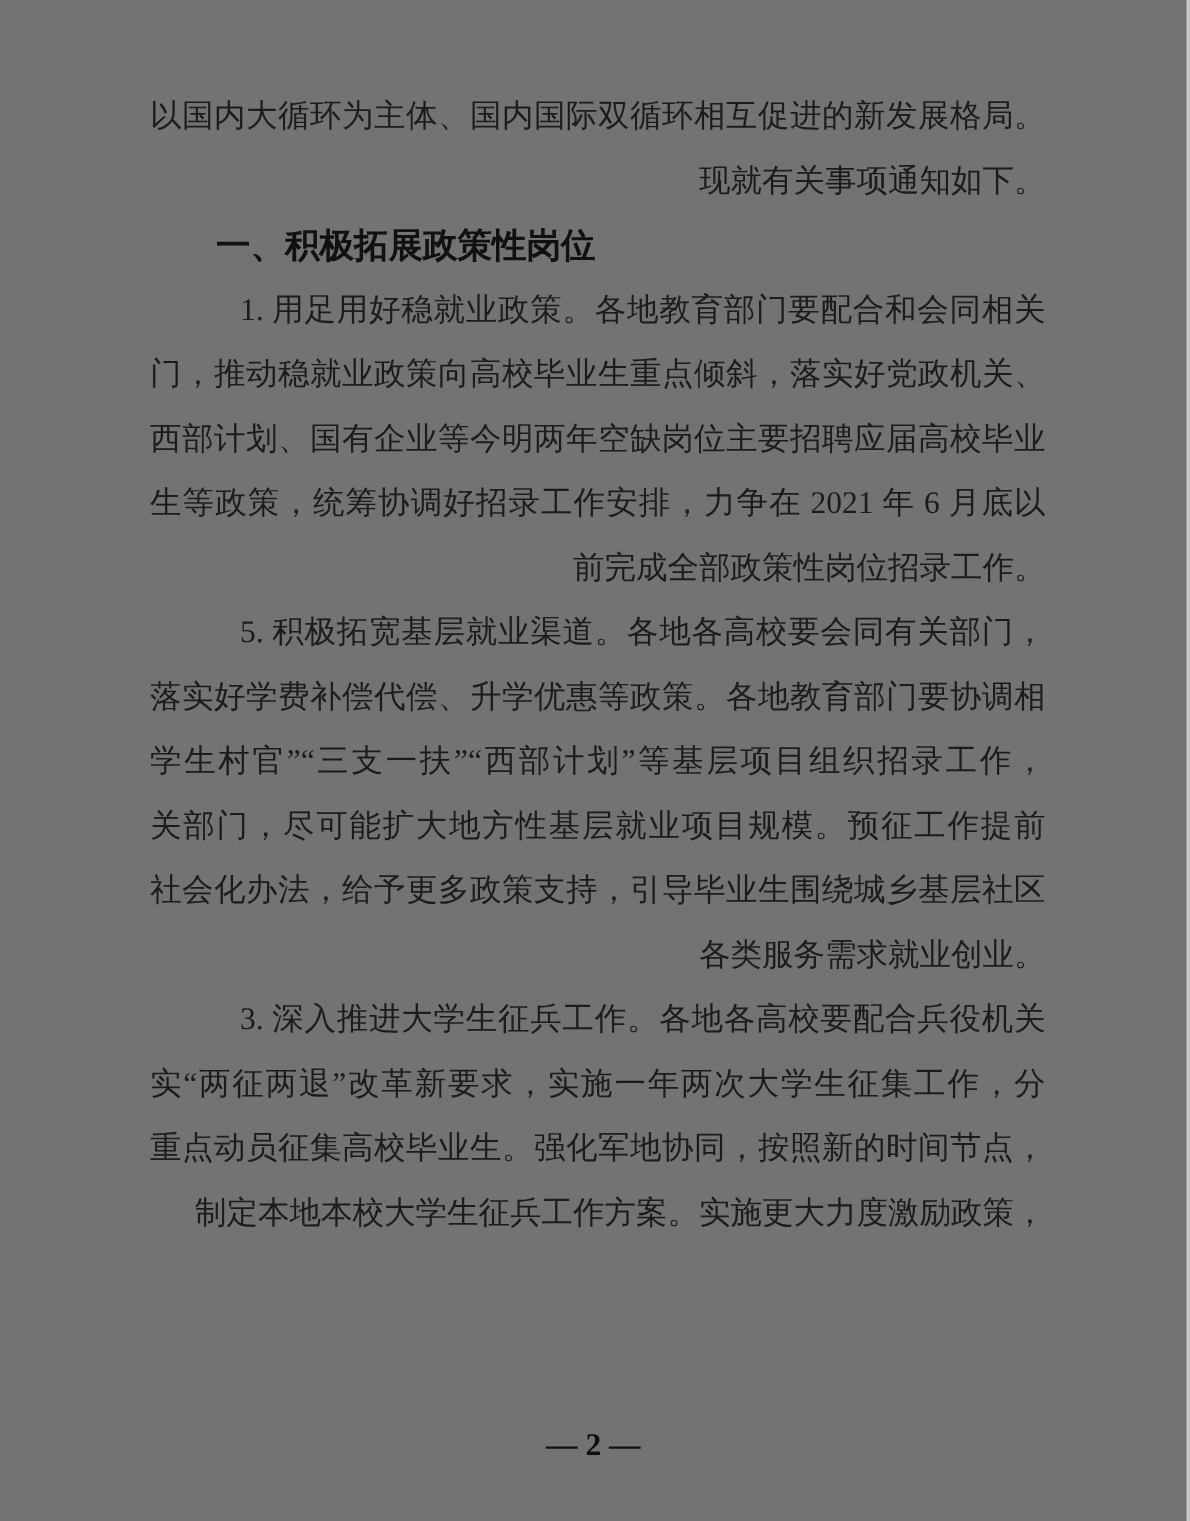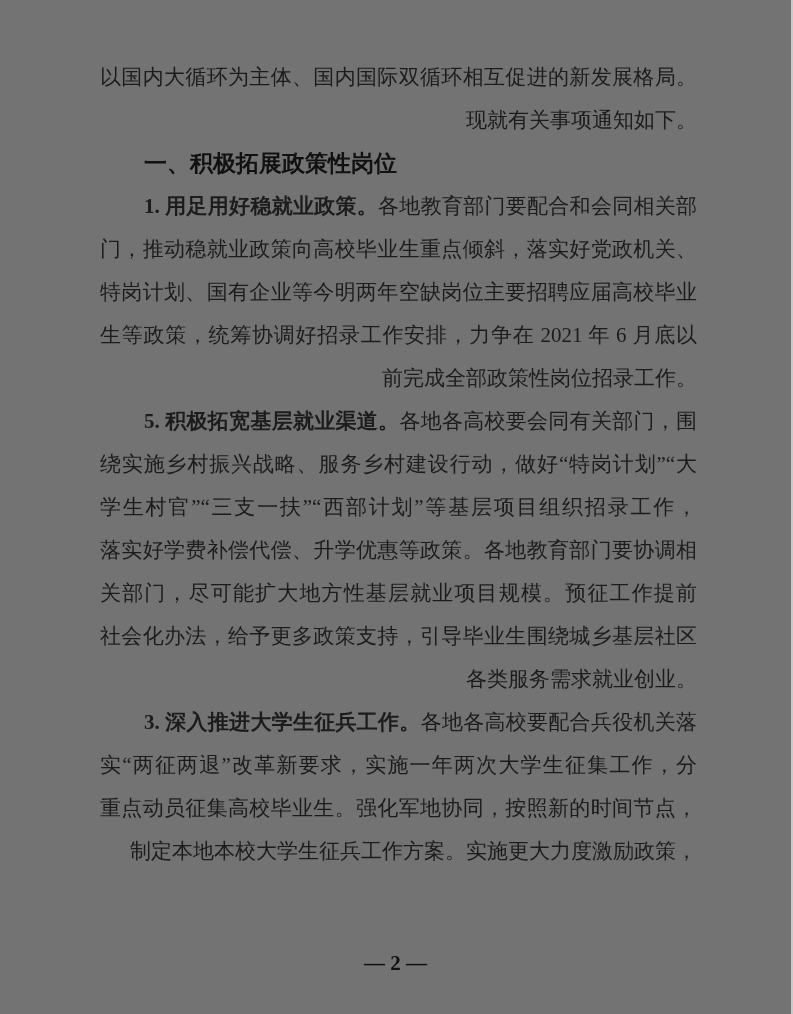--- a/index.html
+++ b/index.html
@@ -37,21 +37,21 @@
   .line.indent { text-indent: 44px; }
   .line.heading {
     font-family: "Liberation Sans", "DejaVu Sans", sans-serif;
     font-weight: bold;
     font-size: 23px;
     color: #111111;
     text-indent: 44px;
     text-align: right;
     text-align-last: left;
   }
-  .lead { font-weight: bold; }
+  .lead { font-weight: normal; margin-left: 16px; }
   .footer {
     position: absolute;
     top: 948px;
     left: 0;
     width: 100%;
     text-align: center;
     font-family: "Liberation Serif", "DejaVu Serif", serif;
     font-weight: bold;
     font-size: 21px;
     line-height: 30px;
@@ -61,27 +61,26 @@
 </head>
 <body>
 
 <div class="page">
   <div class="doc-body">
       <div class="line fill">以国内大循环为主体、国内国际双循环相互促进的新发展格局。</div>
       <div class="line">现就有关事项通知如下。</div>
       <div class="line heading indent">一、积极拓展政策性岗位</div>
       <div class="line indent fill"><span class="lead">1. 用足用好稳就业政策。</span>各地教育部门要配合和会同相关部</div>
       <div class="line fill">门，推动稳就业政策向高校毕业生重点倾斜，落实好党政机关、</div>
-      <div class="line fill">特岗计划、国有企业等今明两年空缺岗位主要招聘应届高校毕业</div>
+      <div class="line fill">西部计划、国有企业等今明两年空缺岗位主要招聘应届高校毕业</div>
       <div class="line fill">生等政策，统筹协调好招录工作安排，力争在 2021 年 6 月底以</div>
       <div class="line">前完成全部政策性岗位招录工作。</div>
       <div class="line indent fill"><span class="lead">5. 积极拓宽基层就业渠道。</span>各地各高校要会同有关部门，围</div>
-      <div class="line fill">绕实施乡村振兴战略、服务乡村建设行动，做好“特岗计划”“大</div>
+      <div class="line fill">落实好学费补偿代偿、升学优惠等政策。各地教育部门要协调相</div>
       <div class="line fill">学生村官”“三支一扶”“西部计划”等基层项目组织招录工作，</div>
-      <div class="line fill">落实好学费补偿代偿、升学优惠等政策。各地教育部门要协调相</div>
       <div class="line fill">关部门，尽可能扩大地方性基层就业项目规模。预征工作提前</div>
       <div class="line fill">社会化办法，给予更多政策支持，引导毕业生围绕城乡基层社区</div>
       <div class="line">各类服务需求就业创业。</div>
       <div class="line indent fill"><span class="lead">3. 深入推进大学生征兵工作。</span>各地各高校要配合兵役机关落</div>
       <div class="line fill">实“两征两退”改革新要求，实施一年两次大学生征集工作，分</div>
       <div class="line fill">重点动员征集高校毕业生。强化军地协同，按照新的时间节点，</div>
       <div class="line">制定本地本校大学生征兵工作方案。实施更大力度激励政策，</div>
     </div>
   <div class="footer">— 2 —</div>
 </div>

